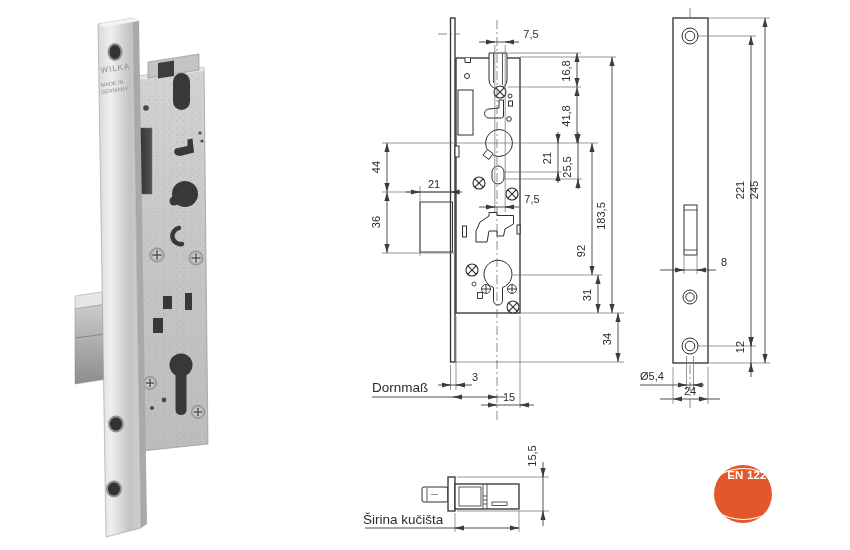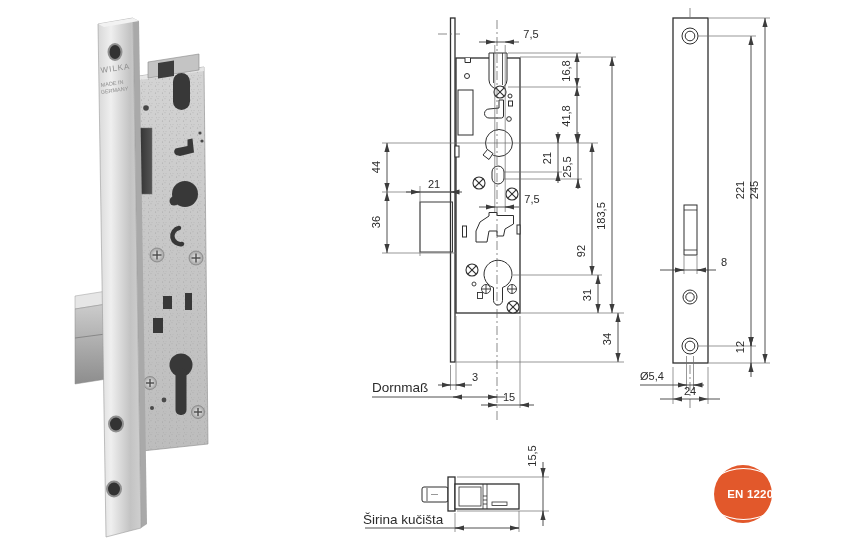--- a/index.html
+++ b/index.html
@@ -10,21 +10,21 @@
   .lbltxt{font-family:"Liberation Sans",sans-serif;font-size:13.5px;fill:#2b2b2b;}
   .brandtxt{font-family:"Liberation Sans",sans-serif;fill:#8f8f8f;}
   .obj{stroke:#2e2e2e;stroke-width:1.3;fill:#ffffff;}
   .obj2{stroke:#2e2e2e;stroke-width:1;fill:#ffffff;}
   .thin{stroke:#6b6b6b;stroke-width:0.7;fill:none;}
   .dash{stroke:#5a5a5a;stroke-width:0.7;fill:none;stroke-dasharray:9 3 2 3;}
   .dim{stroke:#3c3c3c;stroke-width:0.9;fill:none;}
   .badge{position:absolute;left:714px;top:465px;width:58px;height:58px;border-radius:50%;
          background:#e2582b;display:flex;align-items:center;justify-content:center;}
   .badge-ring{width:50px;height:50px;border-radius:50%;border:1.5px solid #ffffff;
-              display:flex;align-items:center;justify-content:center;padding-left:21px;}
+              display:flex;justify-content:center;padding-left:21px;}
   .badge-ring span{color:#ffffff;font-size:11.5px;font-weight:bold;letter-spacing:0.2px;
                    white-space:nowrap;}
 </style>
 </head>
 <body>
 
 <div id="stage">
 
 <svg id="drawing" width="850" height="550" viewBox="0 0 850 550">
   <defs>

